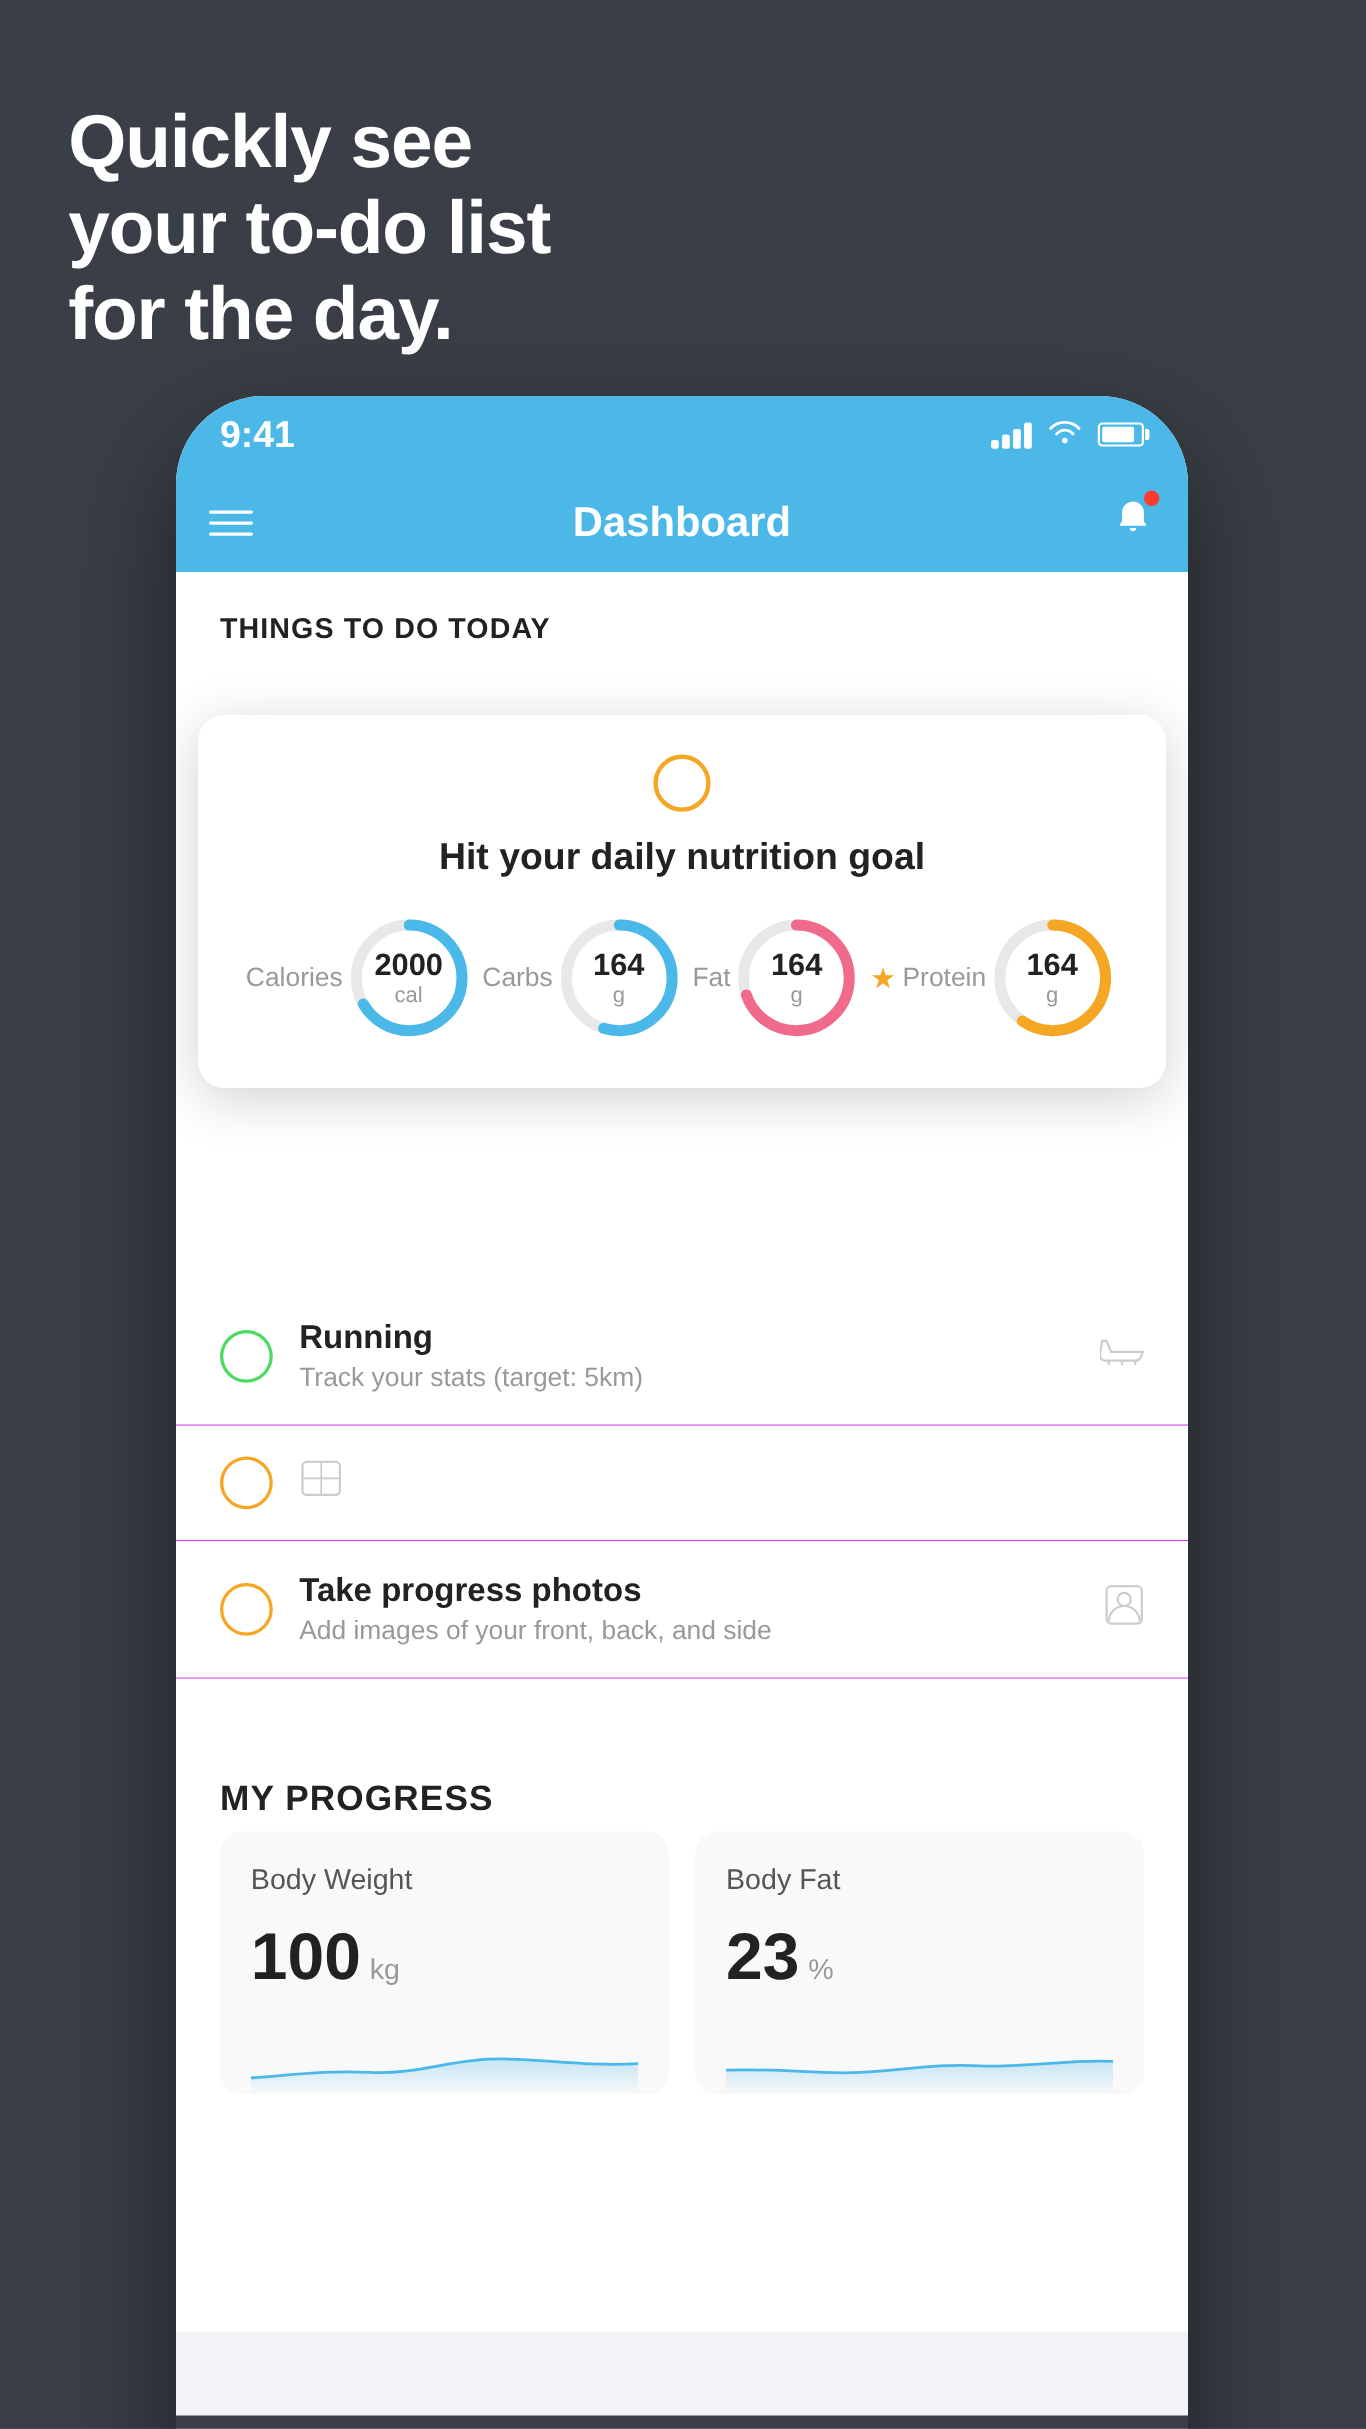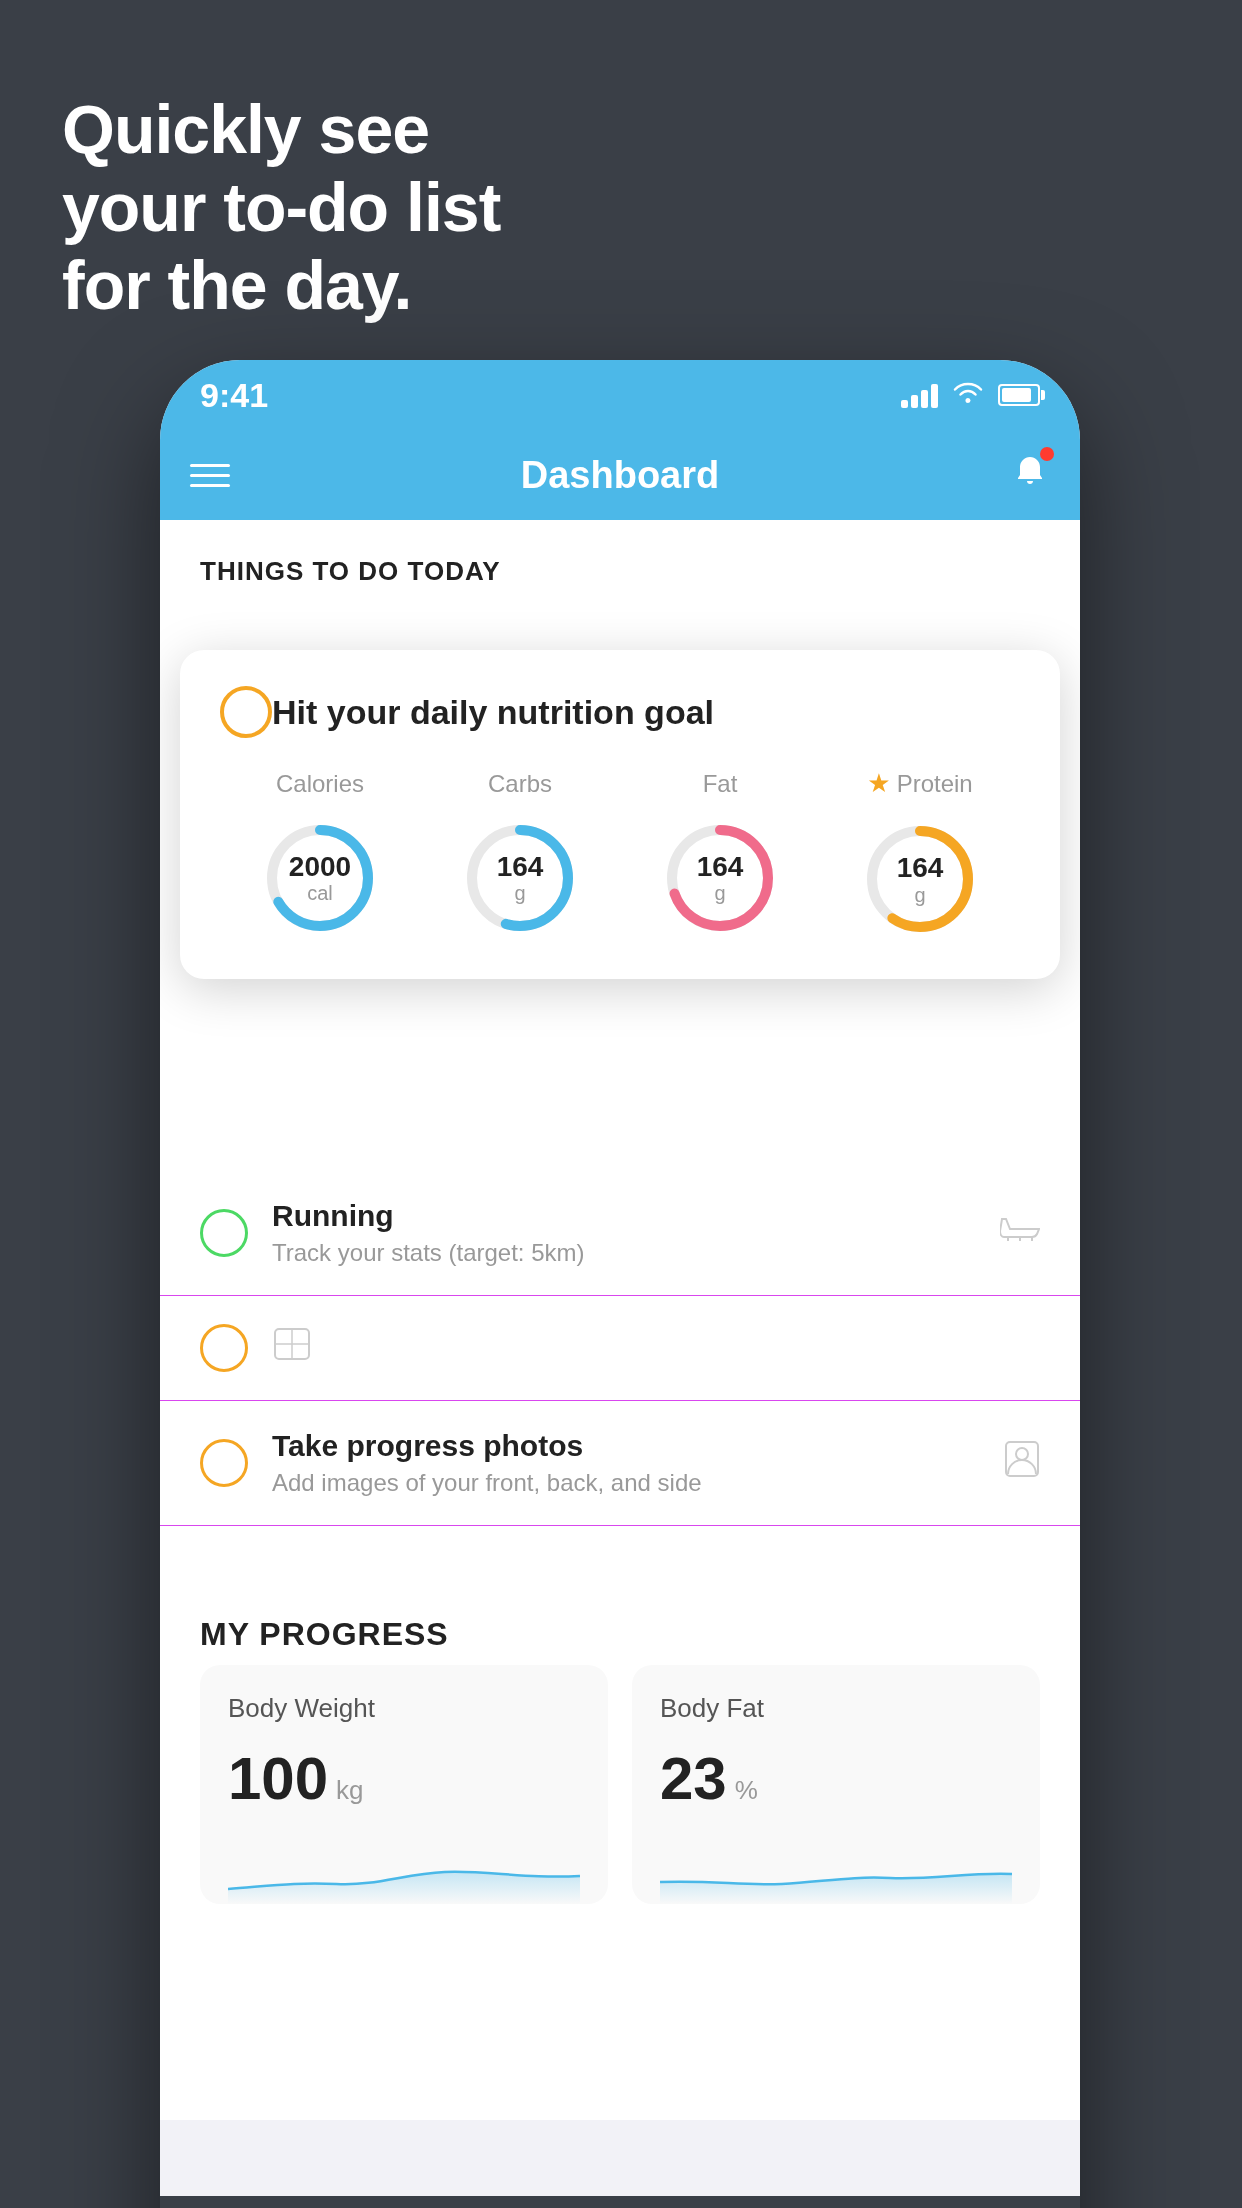--- a/index.html
+++ b/index.html
@@ -159,21 +159,23 @@
       font-weight: 800;
       color: #222;
       letter-spacing: 1px;
       text-transform: uppercase;
       margin-bottom: 14px;
     }
 
     .card-header {
       display: flex;
       align-items: center;
+      gap: 22px;
       margin-bottom: 30px;
+      flex-direction: column;
     }
 
     .circle-check {
       width: 52px;
       height: 52px;
       border-radius: 50%;
       border: 4px solid #f5a623;
       flex-shrink: 0;
     }
 
@@ -184,23 +186,23 @@
     }
 
     .nutrition-circles {
       display: flex;
       justify-content: space-around;
       align-items: center;
     }
 
     .nutrient {
       display: flex;
-      flex-direction: column;
-      align-items: center;
-      gap: 20px;
+      flex-direction: row;
+      align-items: center;
+      gap: 0;
     }
 
     .nutrient-label {
       font-size: 24px;
       color: #999;
     }
 
     .nutrient-label.starred {
       display: flex;
       align-items: center;

